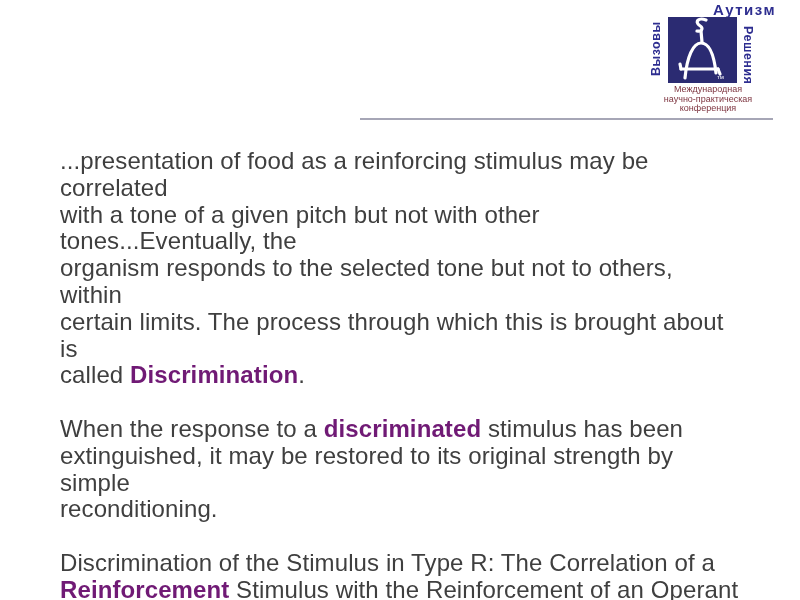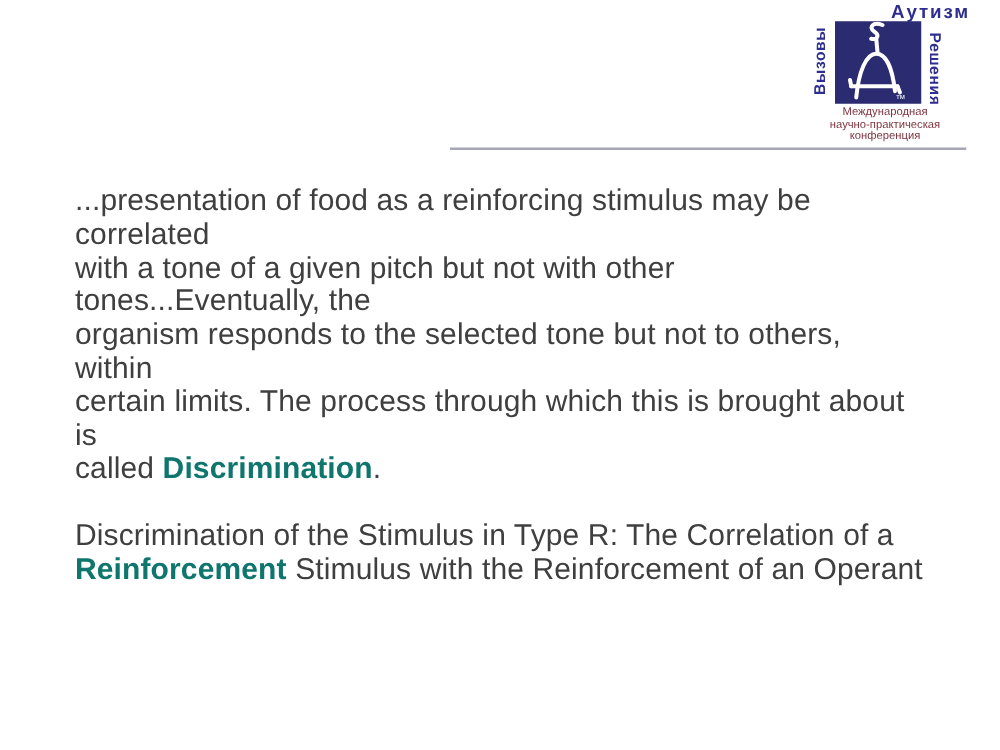--- a/index.html
+++ b/index.html
@@ -52,21 +52,21 @@
     background:var(--line);
   }
 
   
   .body-text{
     position:absolute;left:60px;top:148px;width:680px;
     font-size:24px;line-height:26.8px;color:var(--text);
     letter-spacing:0.1px;
   }
   .body-text p{margin:0 0 26.8px 0;}
-  .body-text b{font-weight:bold;color:#0f766e;margin-top:17px;}
+  .body-text b{font-weight:bold;color:#701a75;margin-top:17px;}
 </style>
 </head>
 <body>
 
 <div class="logo">
   <div class="logo-top">Аутизм</div>
   <div class="logo-side logo-left">Вызовы</div>
   <div class="logo-side logo-right">Решения</div>
   <div class="logo-square">
     <svg class="logo-symbol" viewBox="0 0 69 66" xmlns="http://www.w3.org/2000/svg">
@@ -81,14 +81,15 @@
       <text x="49" y="62" font-size="6" fill="#ffffff">тм</text>
     </svg>
   </div>
   <div class="logo-subtitle"><span>Международная</span><br><span>научно-практическая</span><br><span>конференция</span></div>
 </div>
 
 <div class="divider"></div>
 
 <div class="body-text">
     <p><span>...presentation of food as a reinforcing stimulus may be correlated</span><br><span>with a tone of a given pitch but not with other tones...Eventually, the</span><br><span>organism responds to the selected tone but not to others, within</span><br><span>certain limits. The process through which this is brought about is</span><br><span>called </span><b>Discrimination</b><span>.</span></p>
+    <p><span>When the response to a </span><b>discriminated</b><span> stimulus has been</span><br><span>extinguished, it may be restored to its original strength by simple</span><br><span>reconditioning.</span></p>
     <p><span>Discrimination of the Stimulus in Type R: The Correlation of a</span><br><b>Reinforcement</b><span> Stimulus with the Reinforcement of an Operant</span></p>
   </div>
 
 </body></html>

